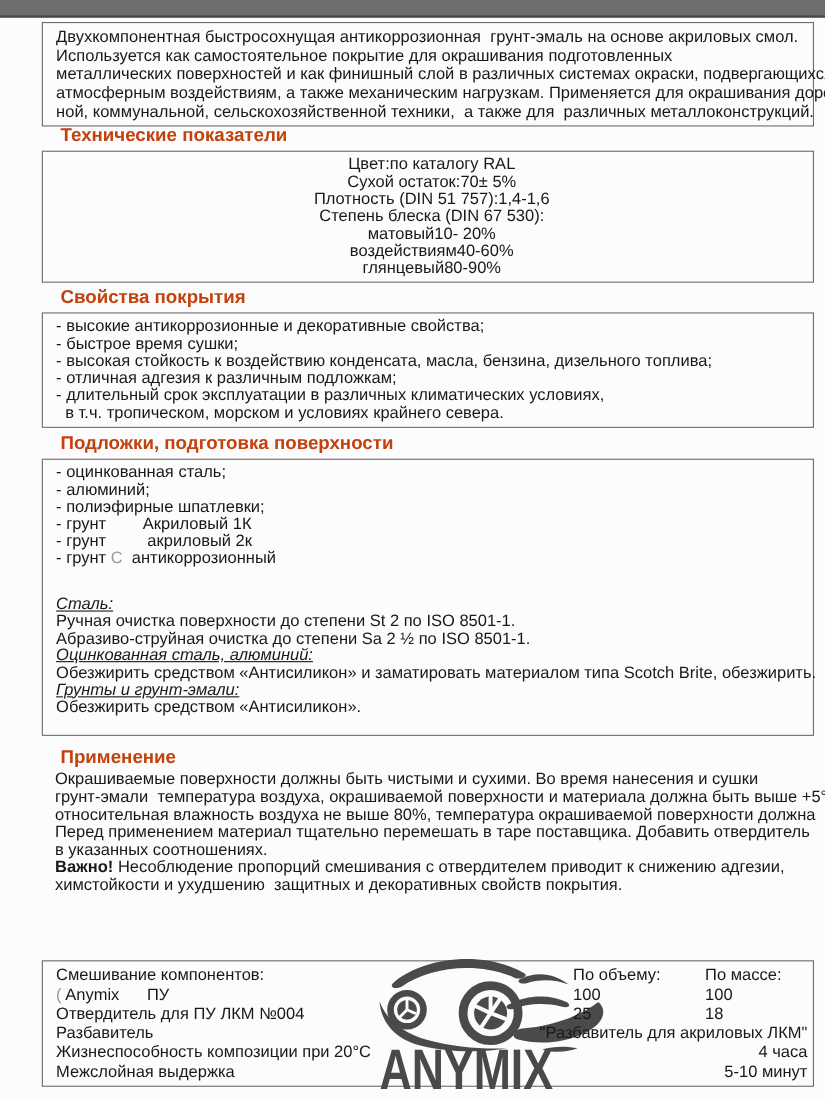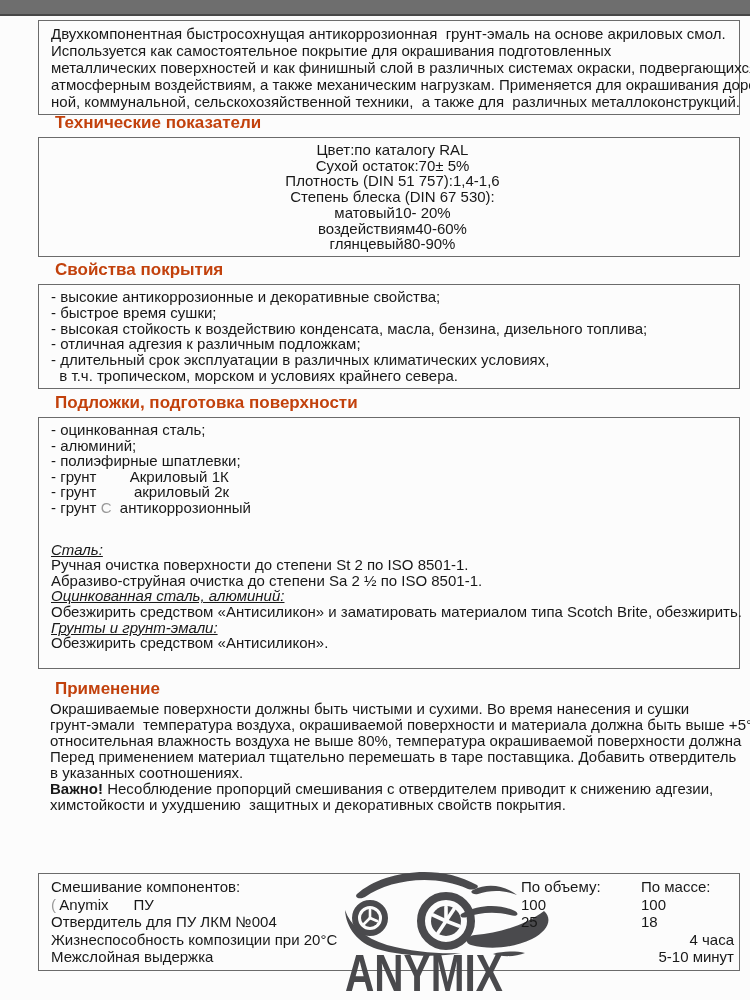--- a/index.html
+++ b/index.html
@@ -163,20 +163,24 @@
       <span class="m-label"><span class="faint">( </span><span class="pre">Anymix      ПУ</span></span>
       <span class="m-vol">100</span>
       <span class="m-mass">100</span>
     </div>
     <div class="mrow">
       <span class="m-label">Отвердитель для ПУ ЛКМ №004</span>
       <span class="m-vol">25</span>
       <span class="m-mass">18</span>
     </div>
     <div class="mrow">
+      <span class="m-label">Разбавитель</span>
+      <span class="m-span">"Разбавитель для акриловых ЛКМ"</span>
+    </div>
+    <div class="mrow">
       <span class="m-label">Жизнеспособность композиции при 20°С</span>
       <span class="m-span">4 часа</span>
     </div>
     <div class="mrow">
       <span class="m-label">Межслойная выдержка</span>
       <span class="m-span">5-10 минут</span>
     </div>
   </div>
 
   <svg class="car" viewBox="0 0 225 100" xmlns="http://www.w3.org/2000/svg">

